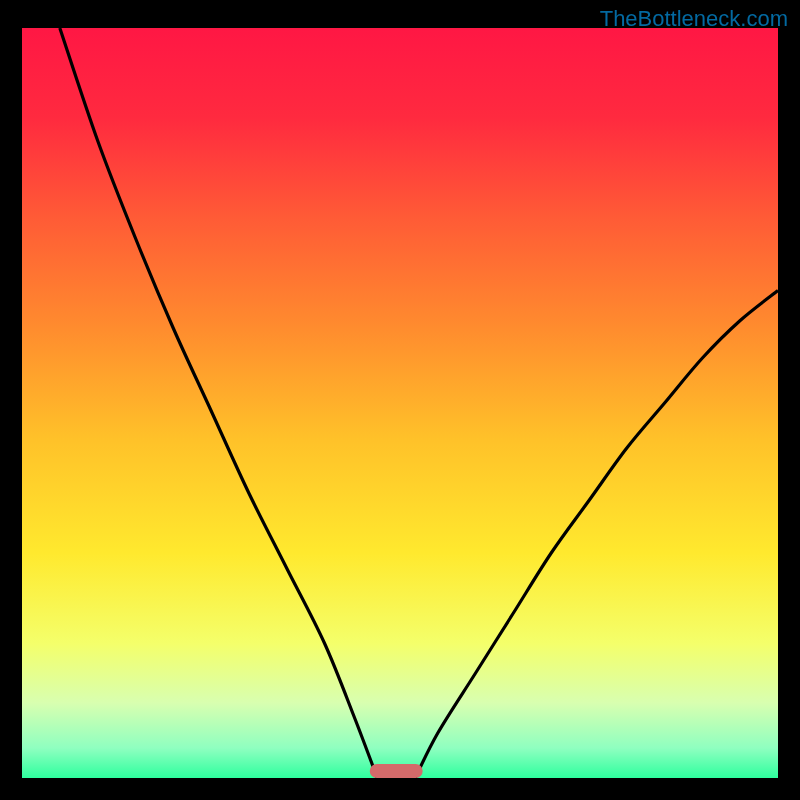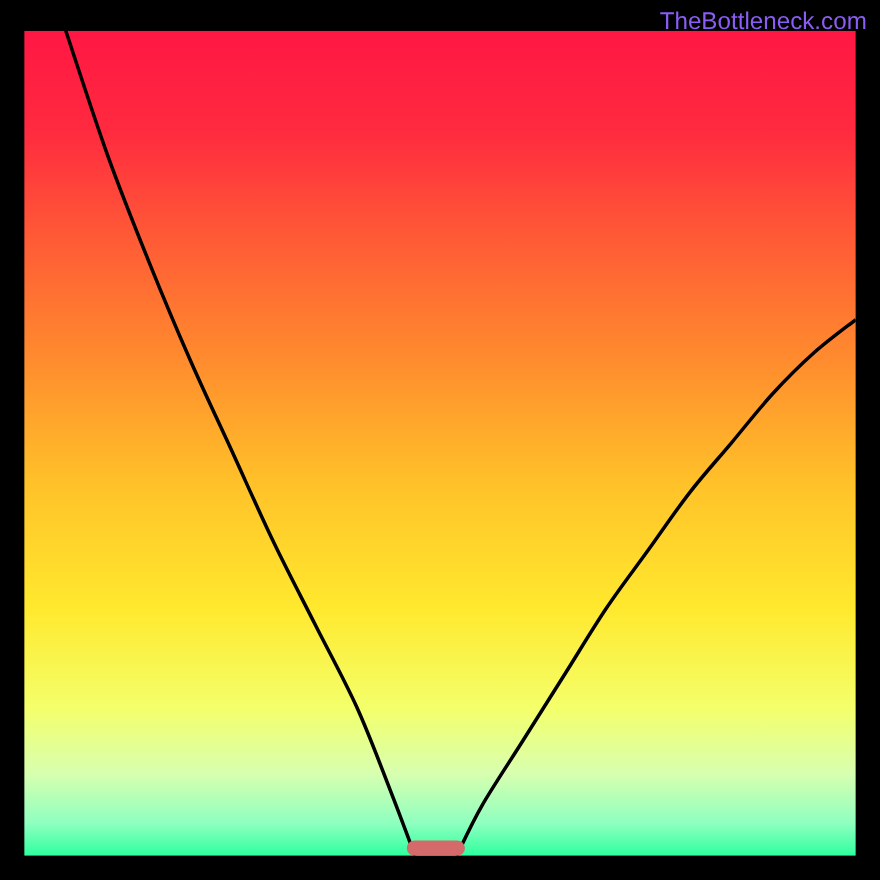--- a/index.html
+++ b/index.html
@@ -1,21 +1,21 @@
 <!DOCTYPE html>
 <html><head>
 <meta charset="utf-8">
 <style>
   * { margin: 0; padding: 0; box-sizing: border-box; }
   body { width: 800px; height: 800px; background: #000; position: relative; font-family: Arial, sans-serif; }
   .attribution {
     position: absolute;
     top: 6px;
     right: 12px;
-    color: #8b5cf6;
+    color: #0369a1;
     font-size: 22px;
     font-weight: normal;
     z-index: 10;
   }
   .plot-area {
     position: absolute;
     left: 22px;
     top: 28px;
     width: 756px;
     height: 750px;

